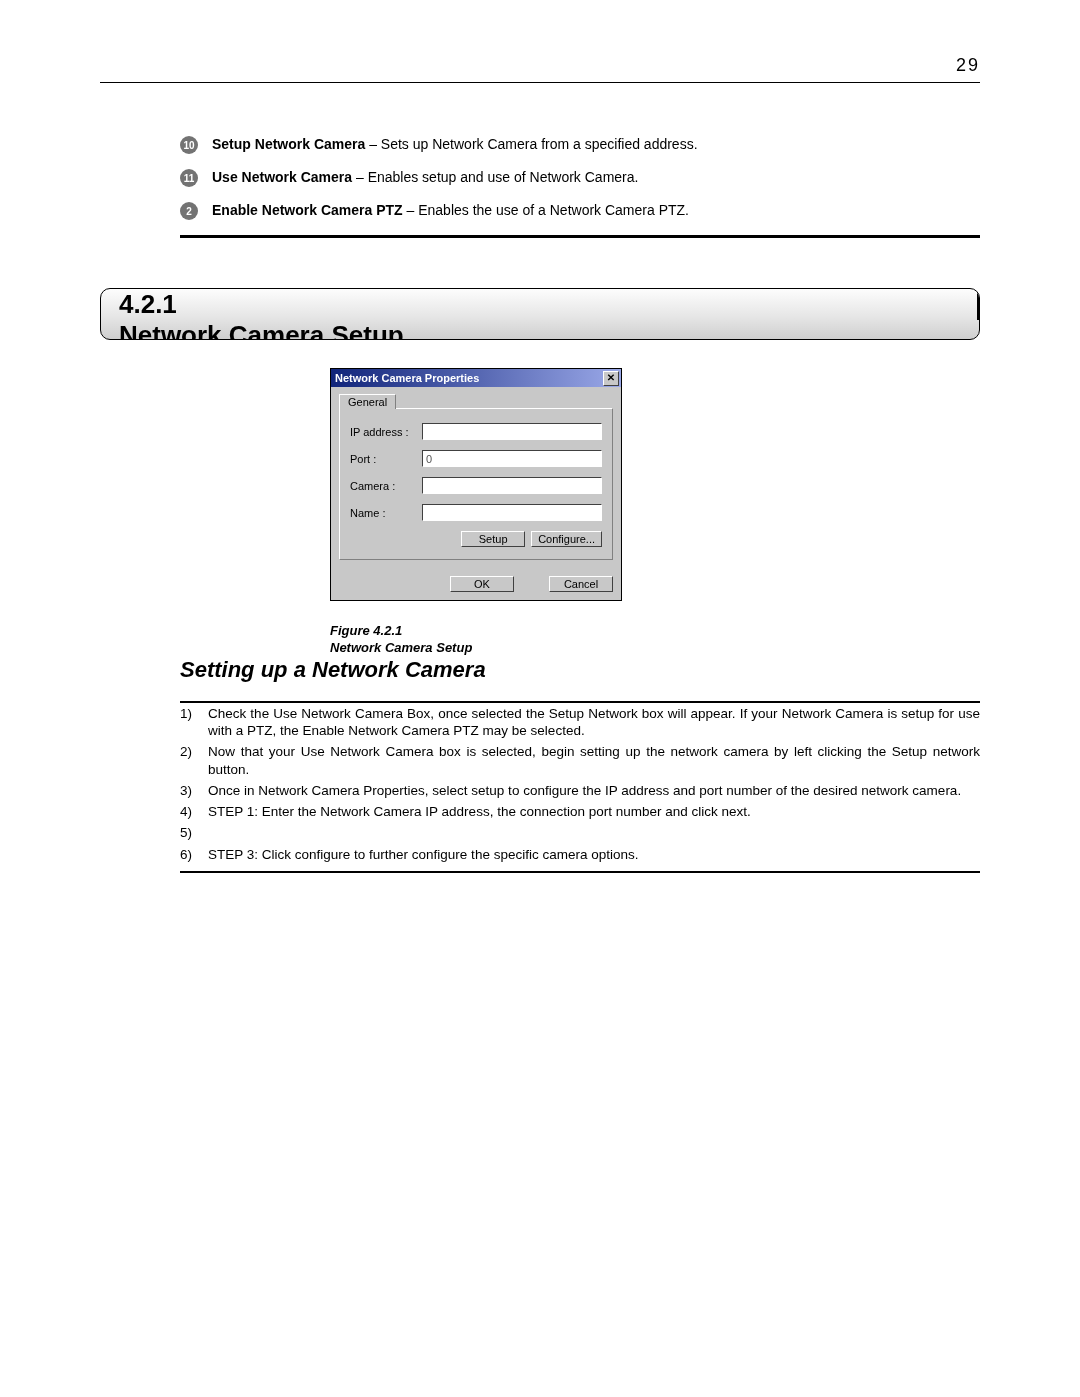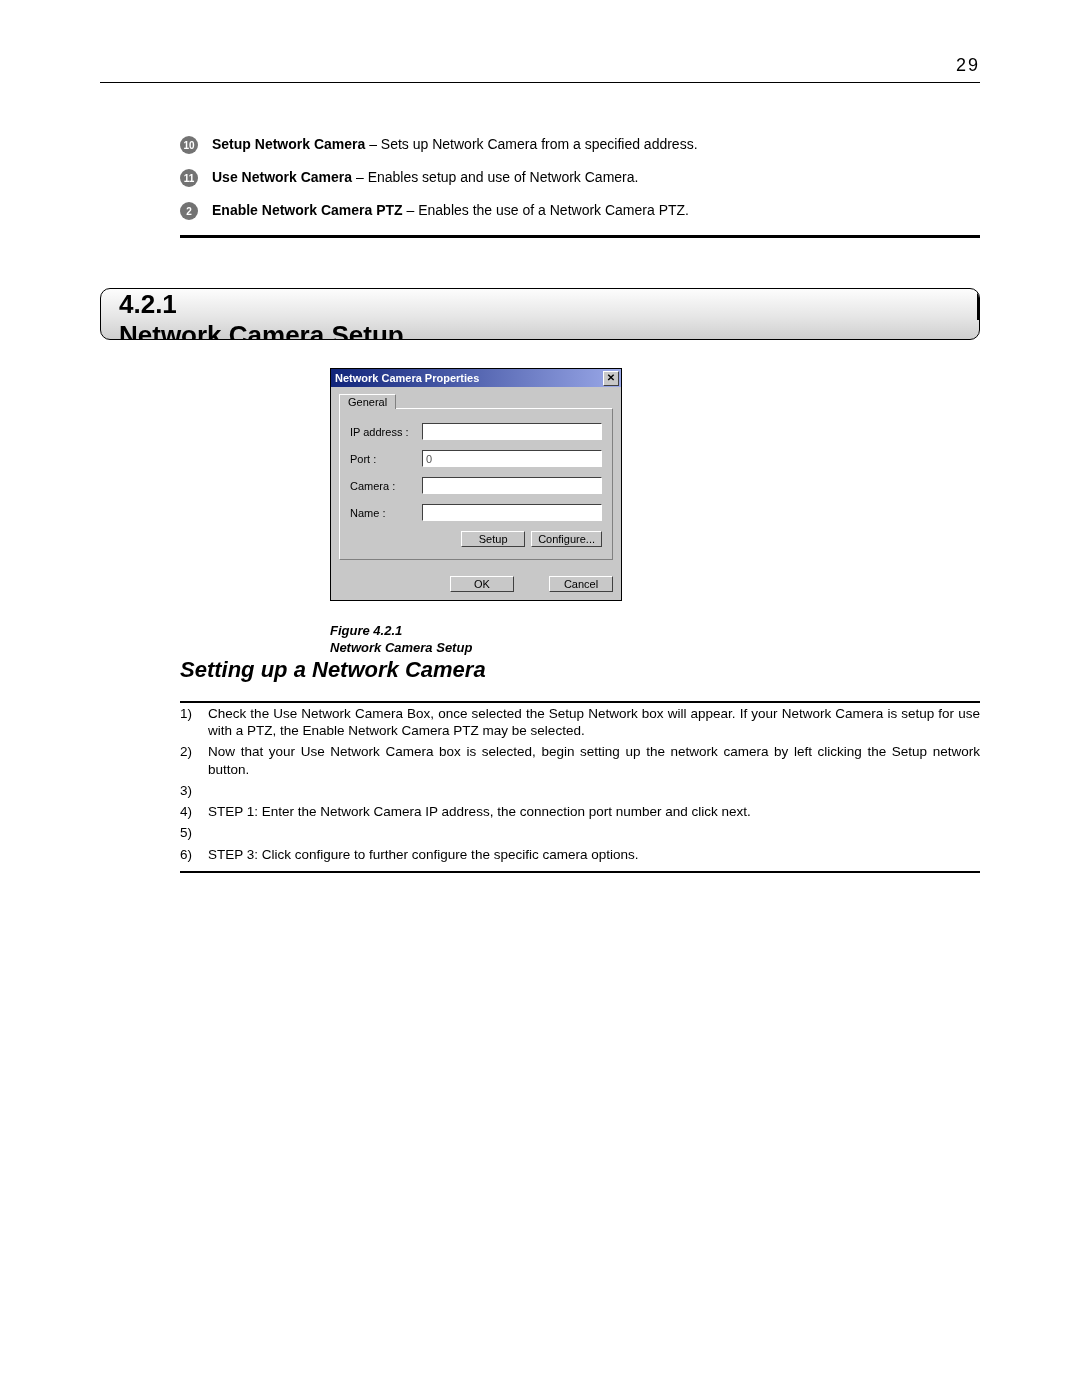--- a/index.html
+++ b/index.html
@@ -308,20 +308,21 @@
     <div class="step-row">
       <span class="step-num">1)</span>
       <span class="step-text">Check the Use Network Camera Box, once selected the Setup Network box will appear. If your Network Camera is setup for use with a PTZ, the Enable Network Camera PTZ may be selected.</span>
     </div>
     <div class="step-row">
       <span class="step-num">2)</span>
       <span class="step-text">Now that your Use Network Camera box is selected, begin setting up the network camera by left clicking the Setup network button.</span>
     </div>
     <div class="step-row">
       <span class="step-num">3)</span>
+      <span class="step-text">Once in Network Camera Properties, select setup to configure the IP address and port number of the desired network camera.</span>
     </div>
     <div class="step-row">
       <span class="step-num">4)</span>
       <span class="step-text">STEP 1: Enter the Network Camera IP address, the connection port number and click next.</span>
     </div>
     <div class="step-row">
       <span class="step-num">5)</span>
     </div>
     <div class="step-row">
       <span class="step-num">6)</span>

